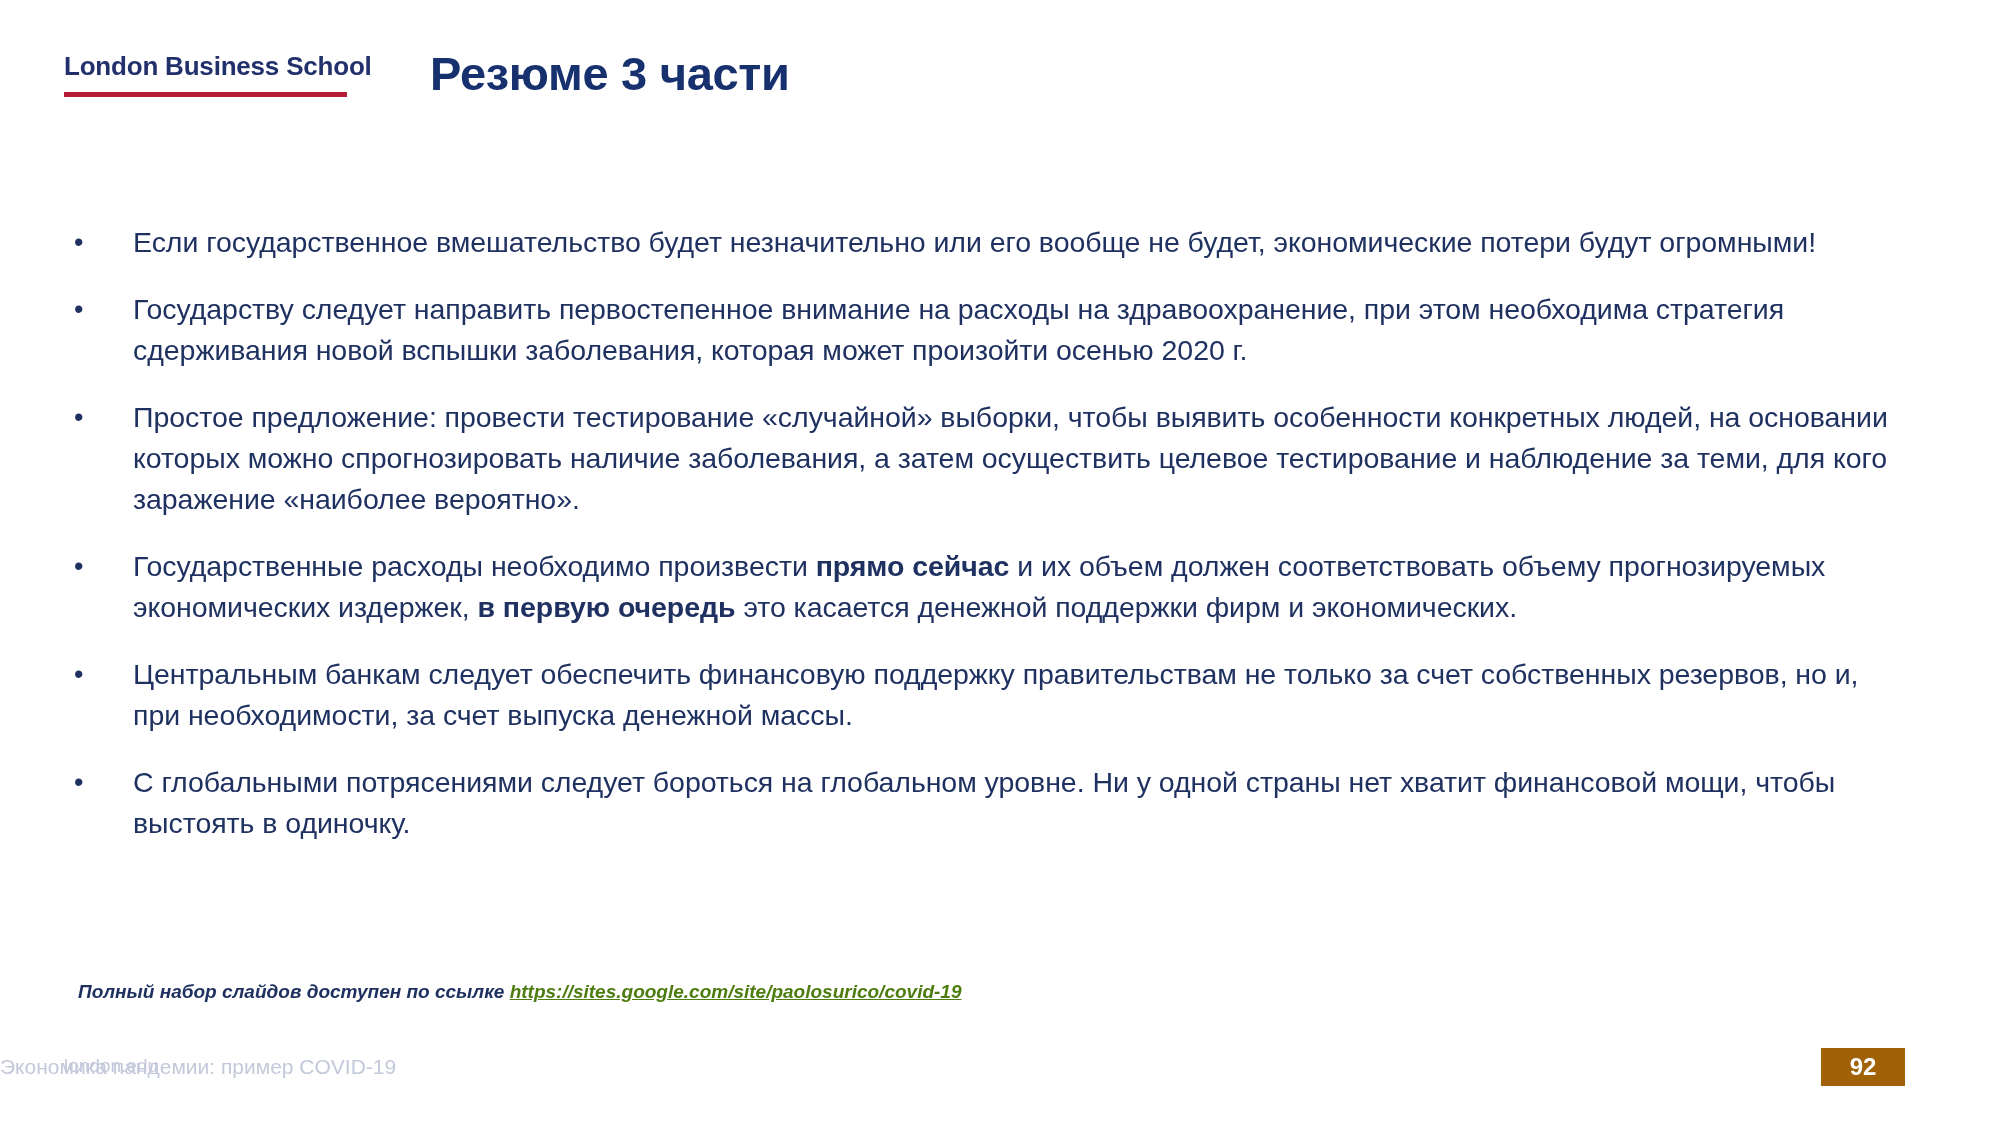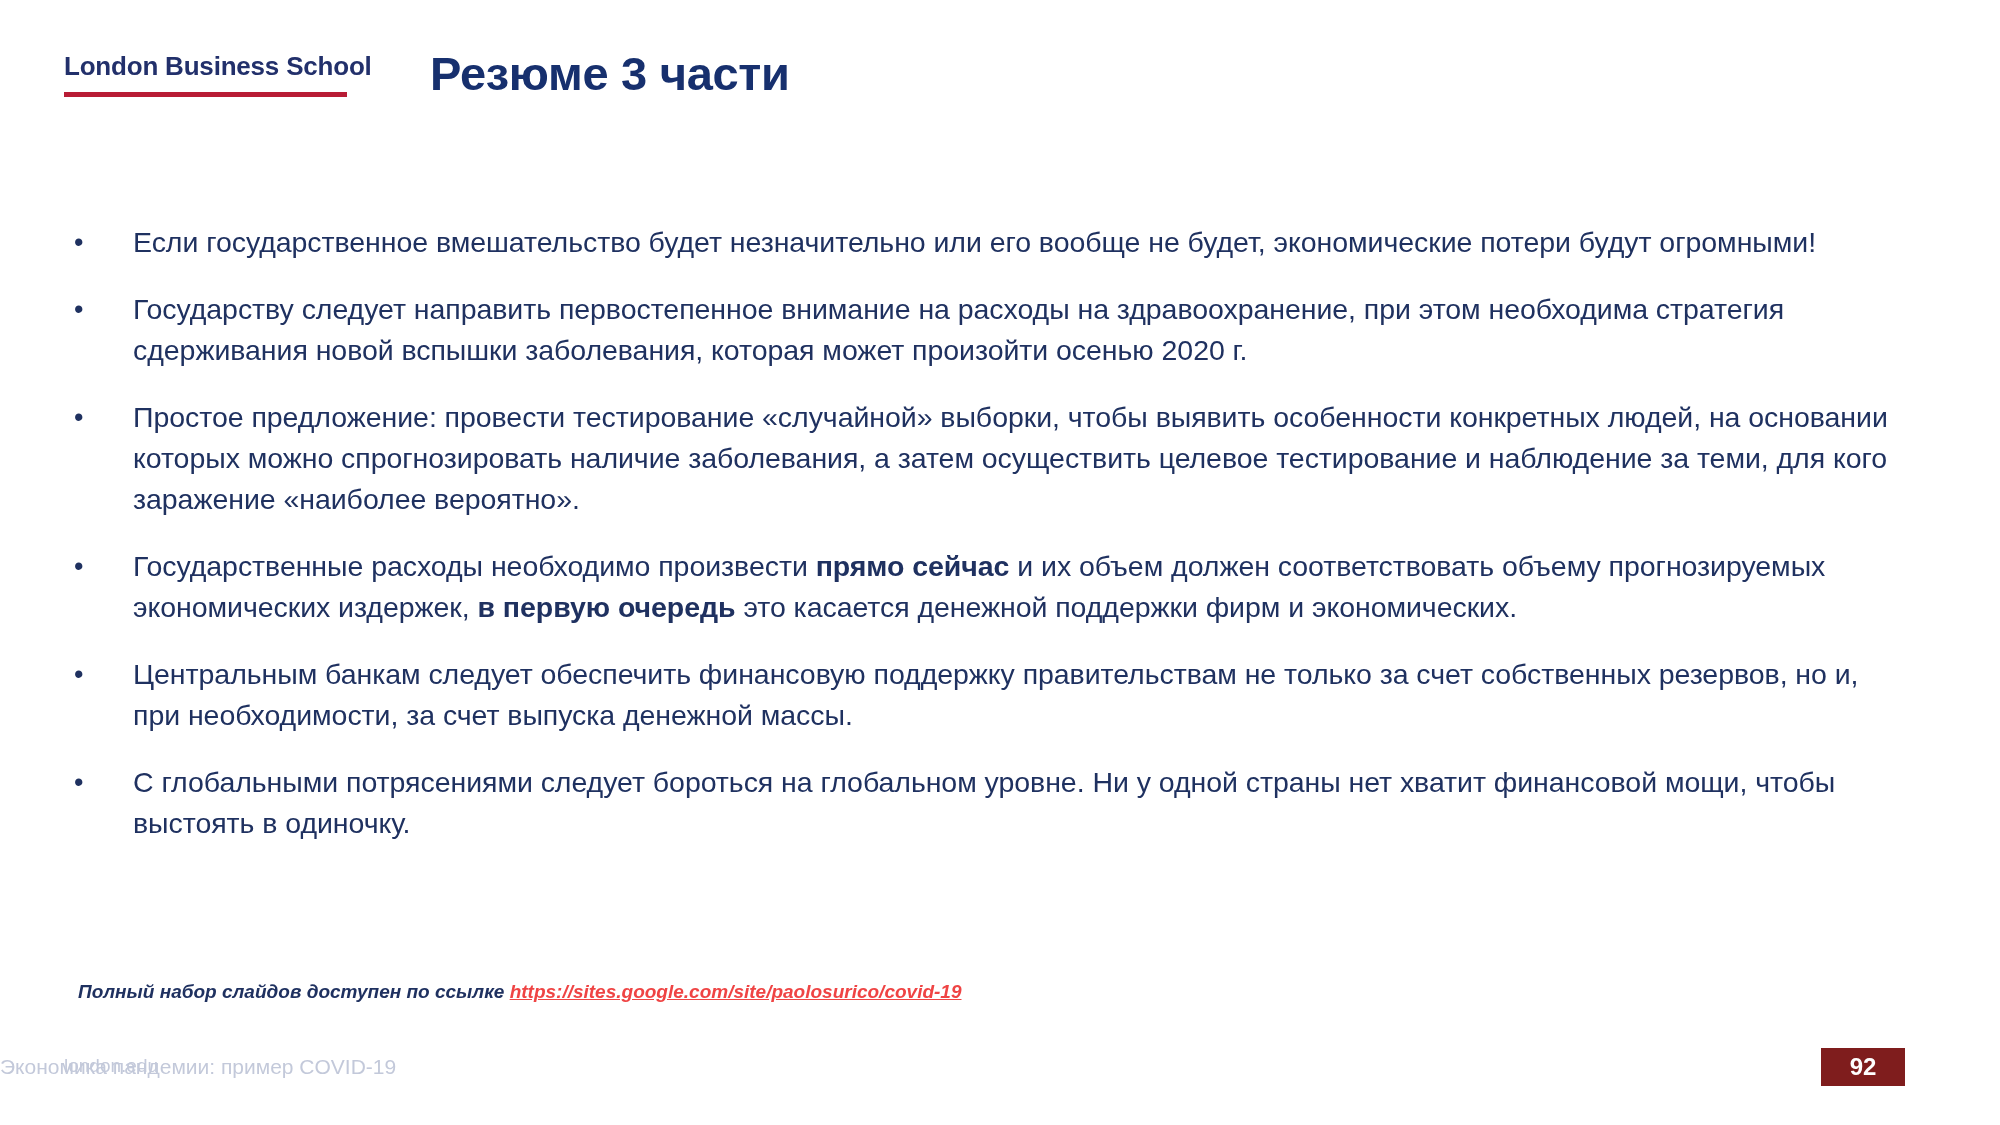--- a/index.html
+++ b/index.html
@@ -95,21 +95,21 @@
     position: absolute;
     left: 78px;
     top: 981px;
     font-size: 19px;
     font-style: italic;
     font-weight: 600;
     color: #1f3160;
     white-space: nowrap;
   }
   .footnote-link {
-    color: #ef4444;
+    color: #4d7c0f;
     text-decoration: underline;
     font-style: italic;
     font-weight: 600;
     margin-top: 19px;
   }
 
   
   .footer-left {
     position: absolute;
     left: 64px;
@@ -124,21 +124,21 @@
     width: 1926px;
     font-size: 21px;
     color: #c3c9da;
   }
   .page-badge {
     position: absolute;
     left: 1821px;
     top: 1048px;
     width: 84px;
     height: 38px;
-    background: #7f1d1d;
+    background: #a16207;
     color: #ffffff;
     font-size: 24px;
     font-weight: 700;
     display: flex;
     align-items: center;
     justify-content: center;
   }
 </style>
 </head>
 <body>

